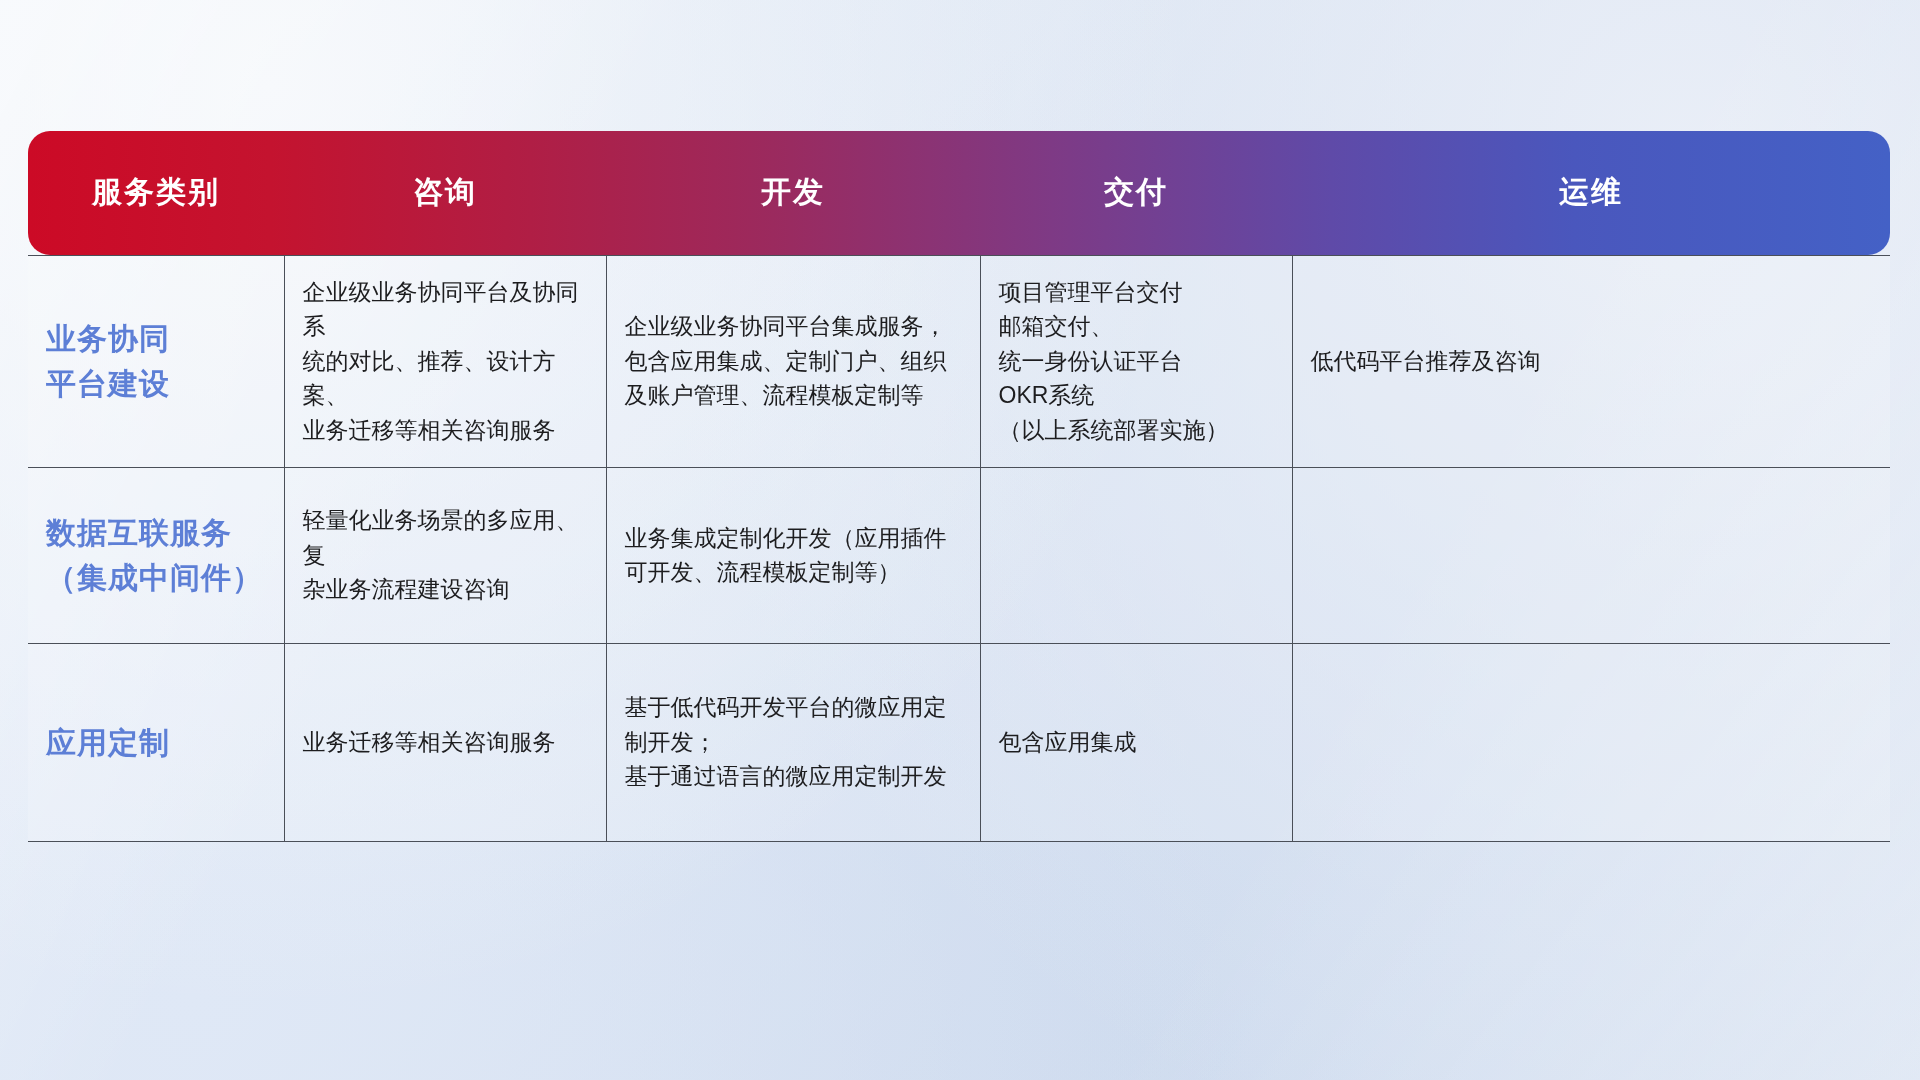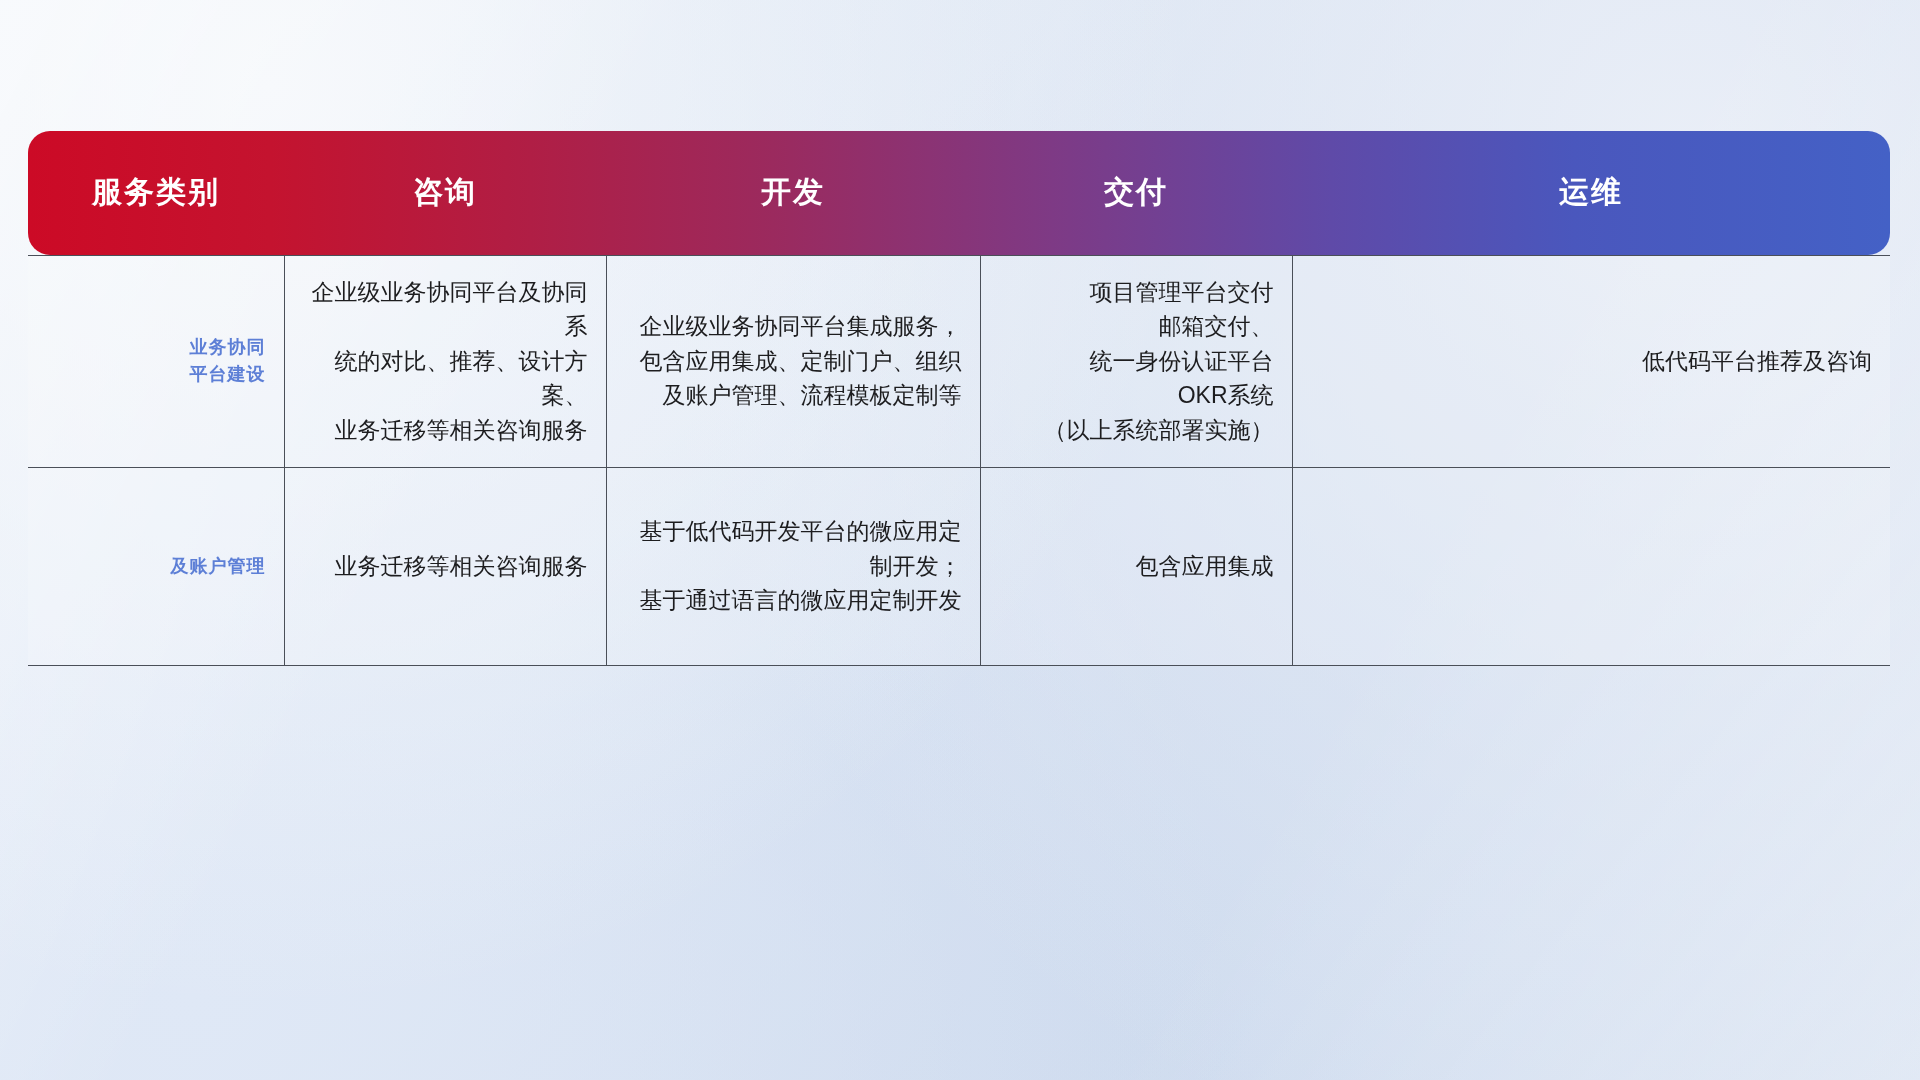--- a/index.html
+++ b/index.html
@@ -92,29 +92,29 @@
   }
 
   
   tbody td {
     border: 1px solid #4a4f58;
     background: rgba(255,255,255,0.16);
     padding: 14px 18px;
     font-size: 23px;
     line-height: 1.5;
     color: #1d1d1f;
-    text-align: right;
+    text-align: left;
     vertical-align: middle;
     white-space: pre-line;
   }
 
   tbody td.cat {
     color: #5d7fd6;
     font-weight: bold;
-    font-size: 18px;
+    font-size: 30px;
     letter-spacing: 1px;
     border-left: none;
   }
 
   tbody td.last {
     border-right: none;
   }
 
   tbody tr.r1 { height: 212px; }
   tbody tr.r2 { height: 176px; }
@@ -170,22 +170,32 @@
           <td>企业级业务协同平台集成服务，
 包含应用集成、定制门户、组织
 及账户管理、流程模板定制等</td>
           <td>项目管理平台交付
 邮箱交付、
 统一身份认证平台
 OKR系统
 （以上系统部署实施）</td>
           <td class="last">低代码平台推荐及咨询</td>
         </tr>
+        <tr class="r2">
+          <td class="cat">数据互联服务
+（集成中间件）</td>
+          <td>轻量化业务场景的多应用、复
+杂业务流程建设咨询</td>
+          <td>业务集成定制化开发（应用插件
+可开发、流程模板定制等）</td>
+          <td></td>
+          <td class="last"></td>
+        </tr>
         <tr class="r3">
-          <td class="cat">及账户管理</td>
+          <td class="cat">应用定制</td>
           <td>业务迁移等相关咨询服务</td>
           <td>基于低代码开发平台的微应用定
 制开发；
 基于通过语言的微应用定制开发</td>
           <td>包含应用集成</td>
           <td class="last"></td>
         </tr>
       </tbody>
     </table>
   </div>

